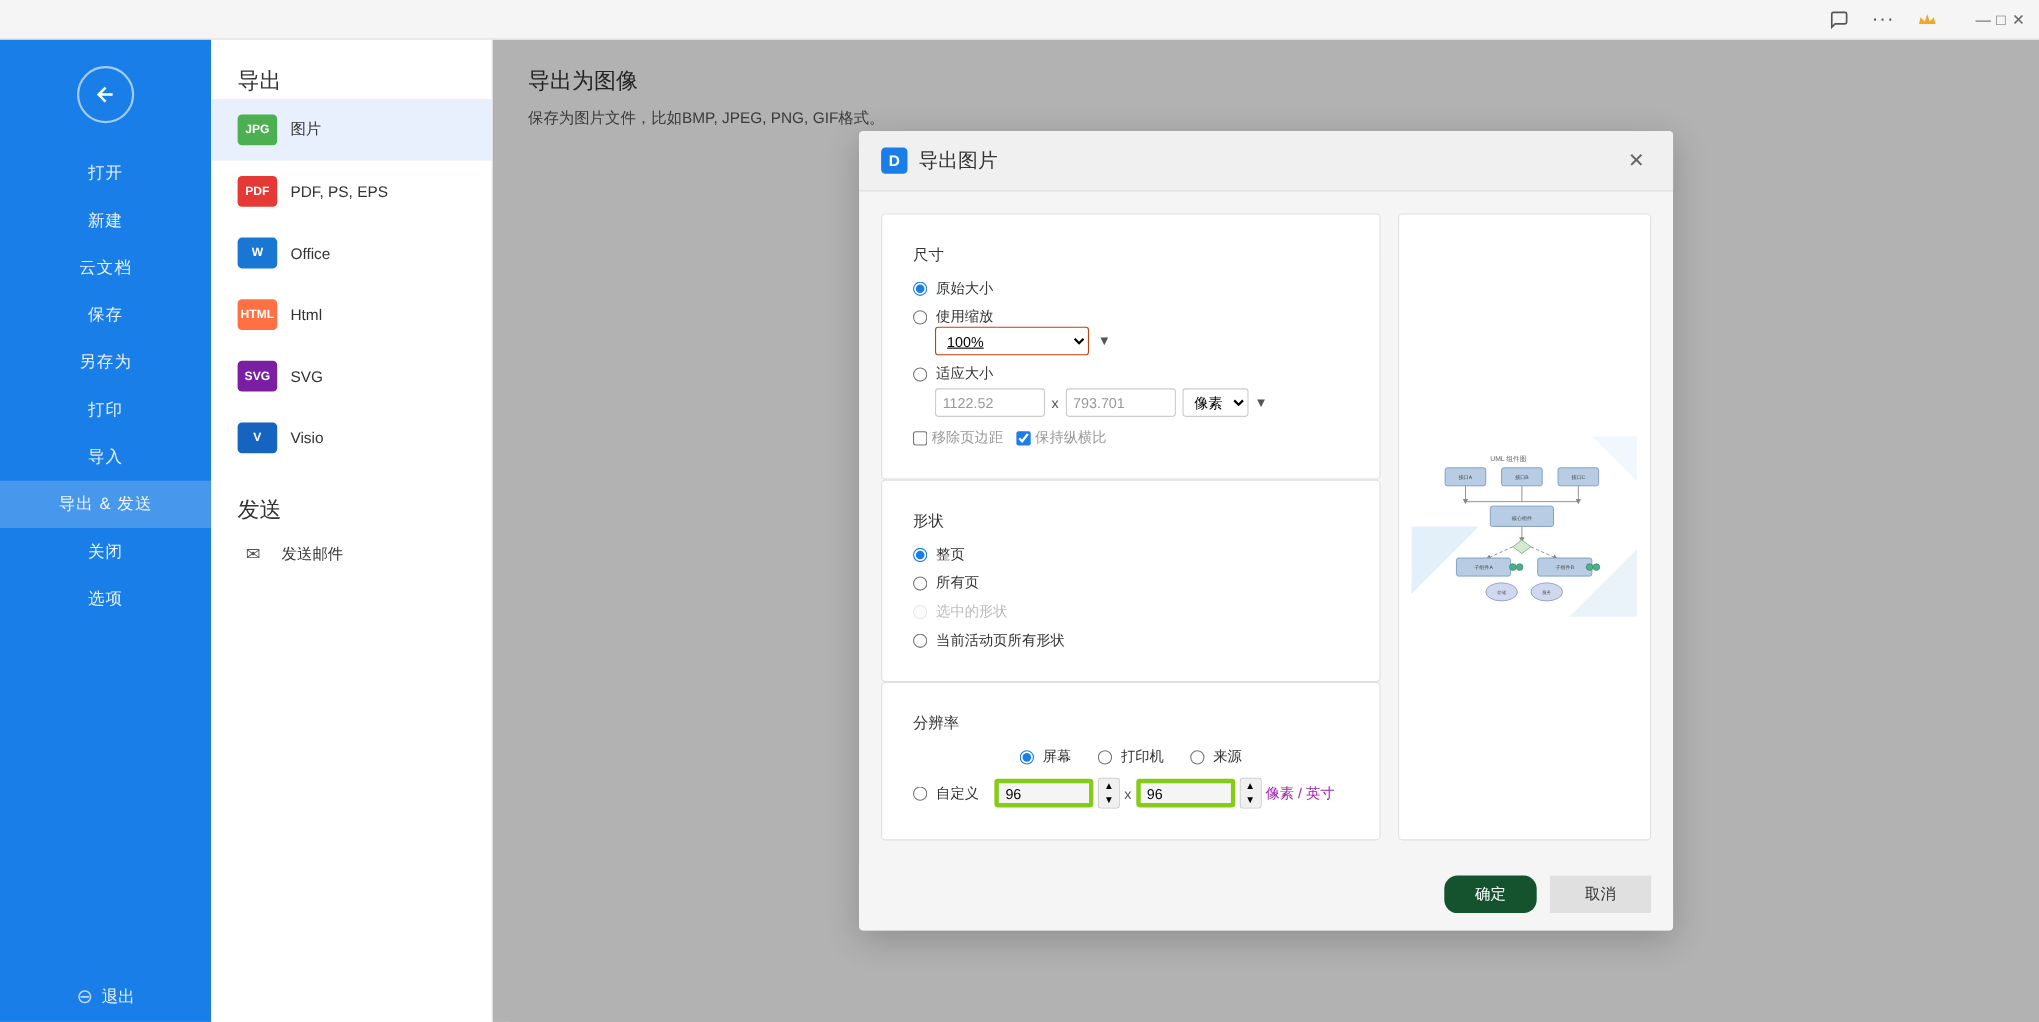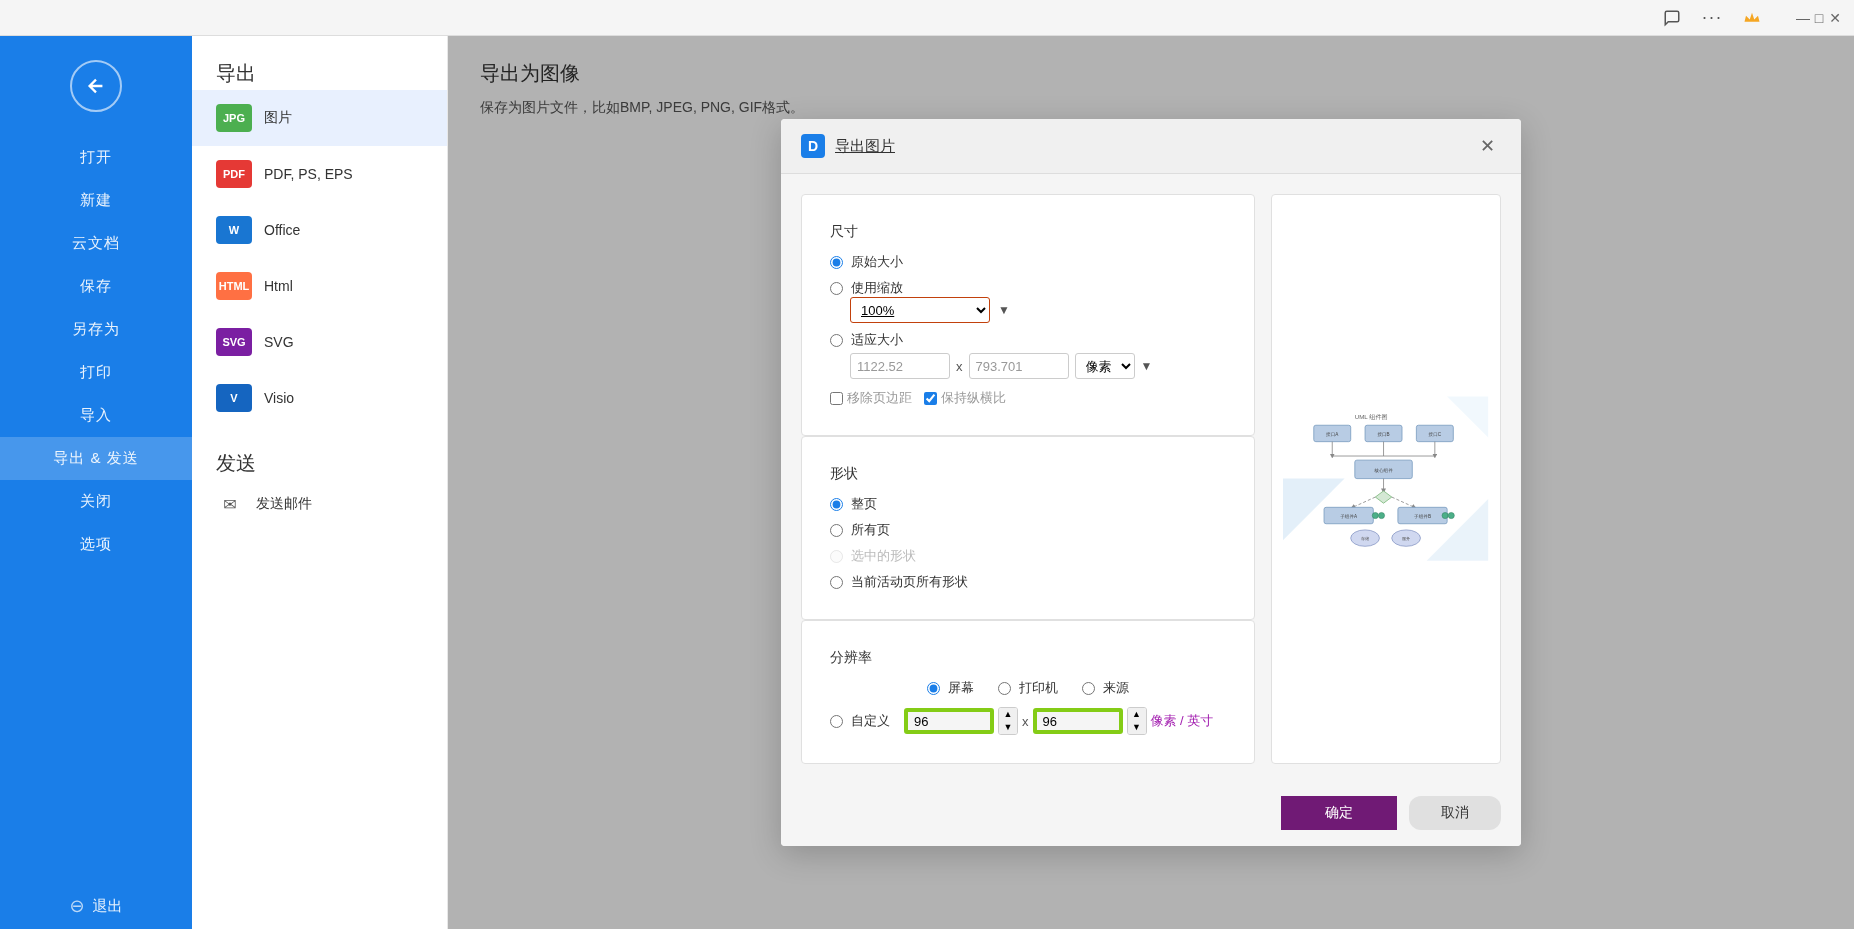--- a/index.html
+++ b/index.html
@@ -199,21 +199,21 @@
       height: 24px;
       background: #1a7ee8;
       border-radius: 4px;
       display: flex;
       align-items: center;
       justify-content: center;
       color: white;
       font-size: 14px;
       font-weight: bold;
     }
-    .dialog-title { font-size: 15px; color: #333; font-weight: 500; text-decoration: underline; }
+    .dialog-title { font-size: 18px; color: #333; font-weight: 500; }
     .dialog-close { background: none; border: none; cursor: pointer; font-size: 18px; color: #666; padding: 2px 6px; }
 
     .dialog-body {
       display: flex;
       padding: 20px;
       gap: 16px;
     }
 
     .dialog-left { flex: 1; }
     .dialog-right {
@@ -361,33 +361,33 @@
 
     
     .dialog-footer {
       display: flex;
       justify-content: flex-end;
       gap: 12px;
       padding: 12px 20px 16px;
       background: #f5f5f5;
     }
     .btn-confirm {
-      background: #701a75;
+      background: #14532d;
       color: white;
       border: none;
-      border-radius: 0;
-      padding: 8px 44px;
+      border-radius: 12px;
+      padding: 8px 28px;
       font-size: 14px;
       cursor: pointer;
     }
     .btn-cancel {
       background: #e0e0e0;
       color: #333;
       border: none;
-      border-radius: 12px;
+      border-radius: 0;
       padding: 8px 32px;
       font-size: 14px;
       cursor: pointer;
     }
 
     .disabled-radio { color: #bbb; }
     .disabled-radio input { opacity: 0.5; }
   </style>
 </head>
 <body>

